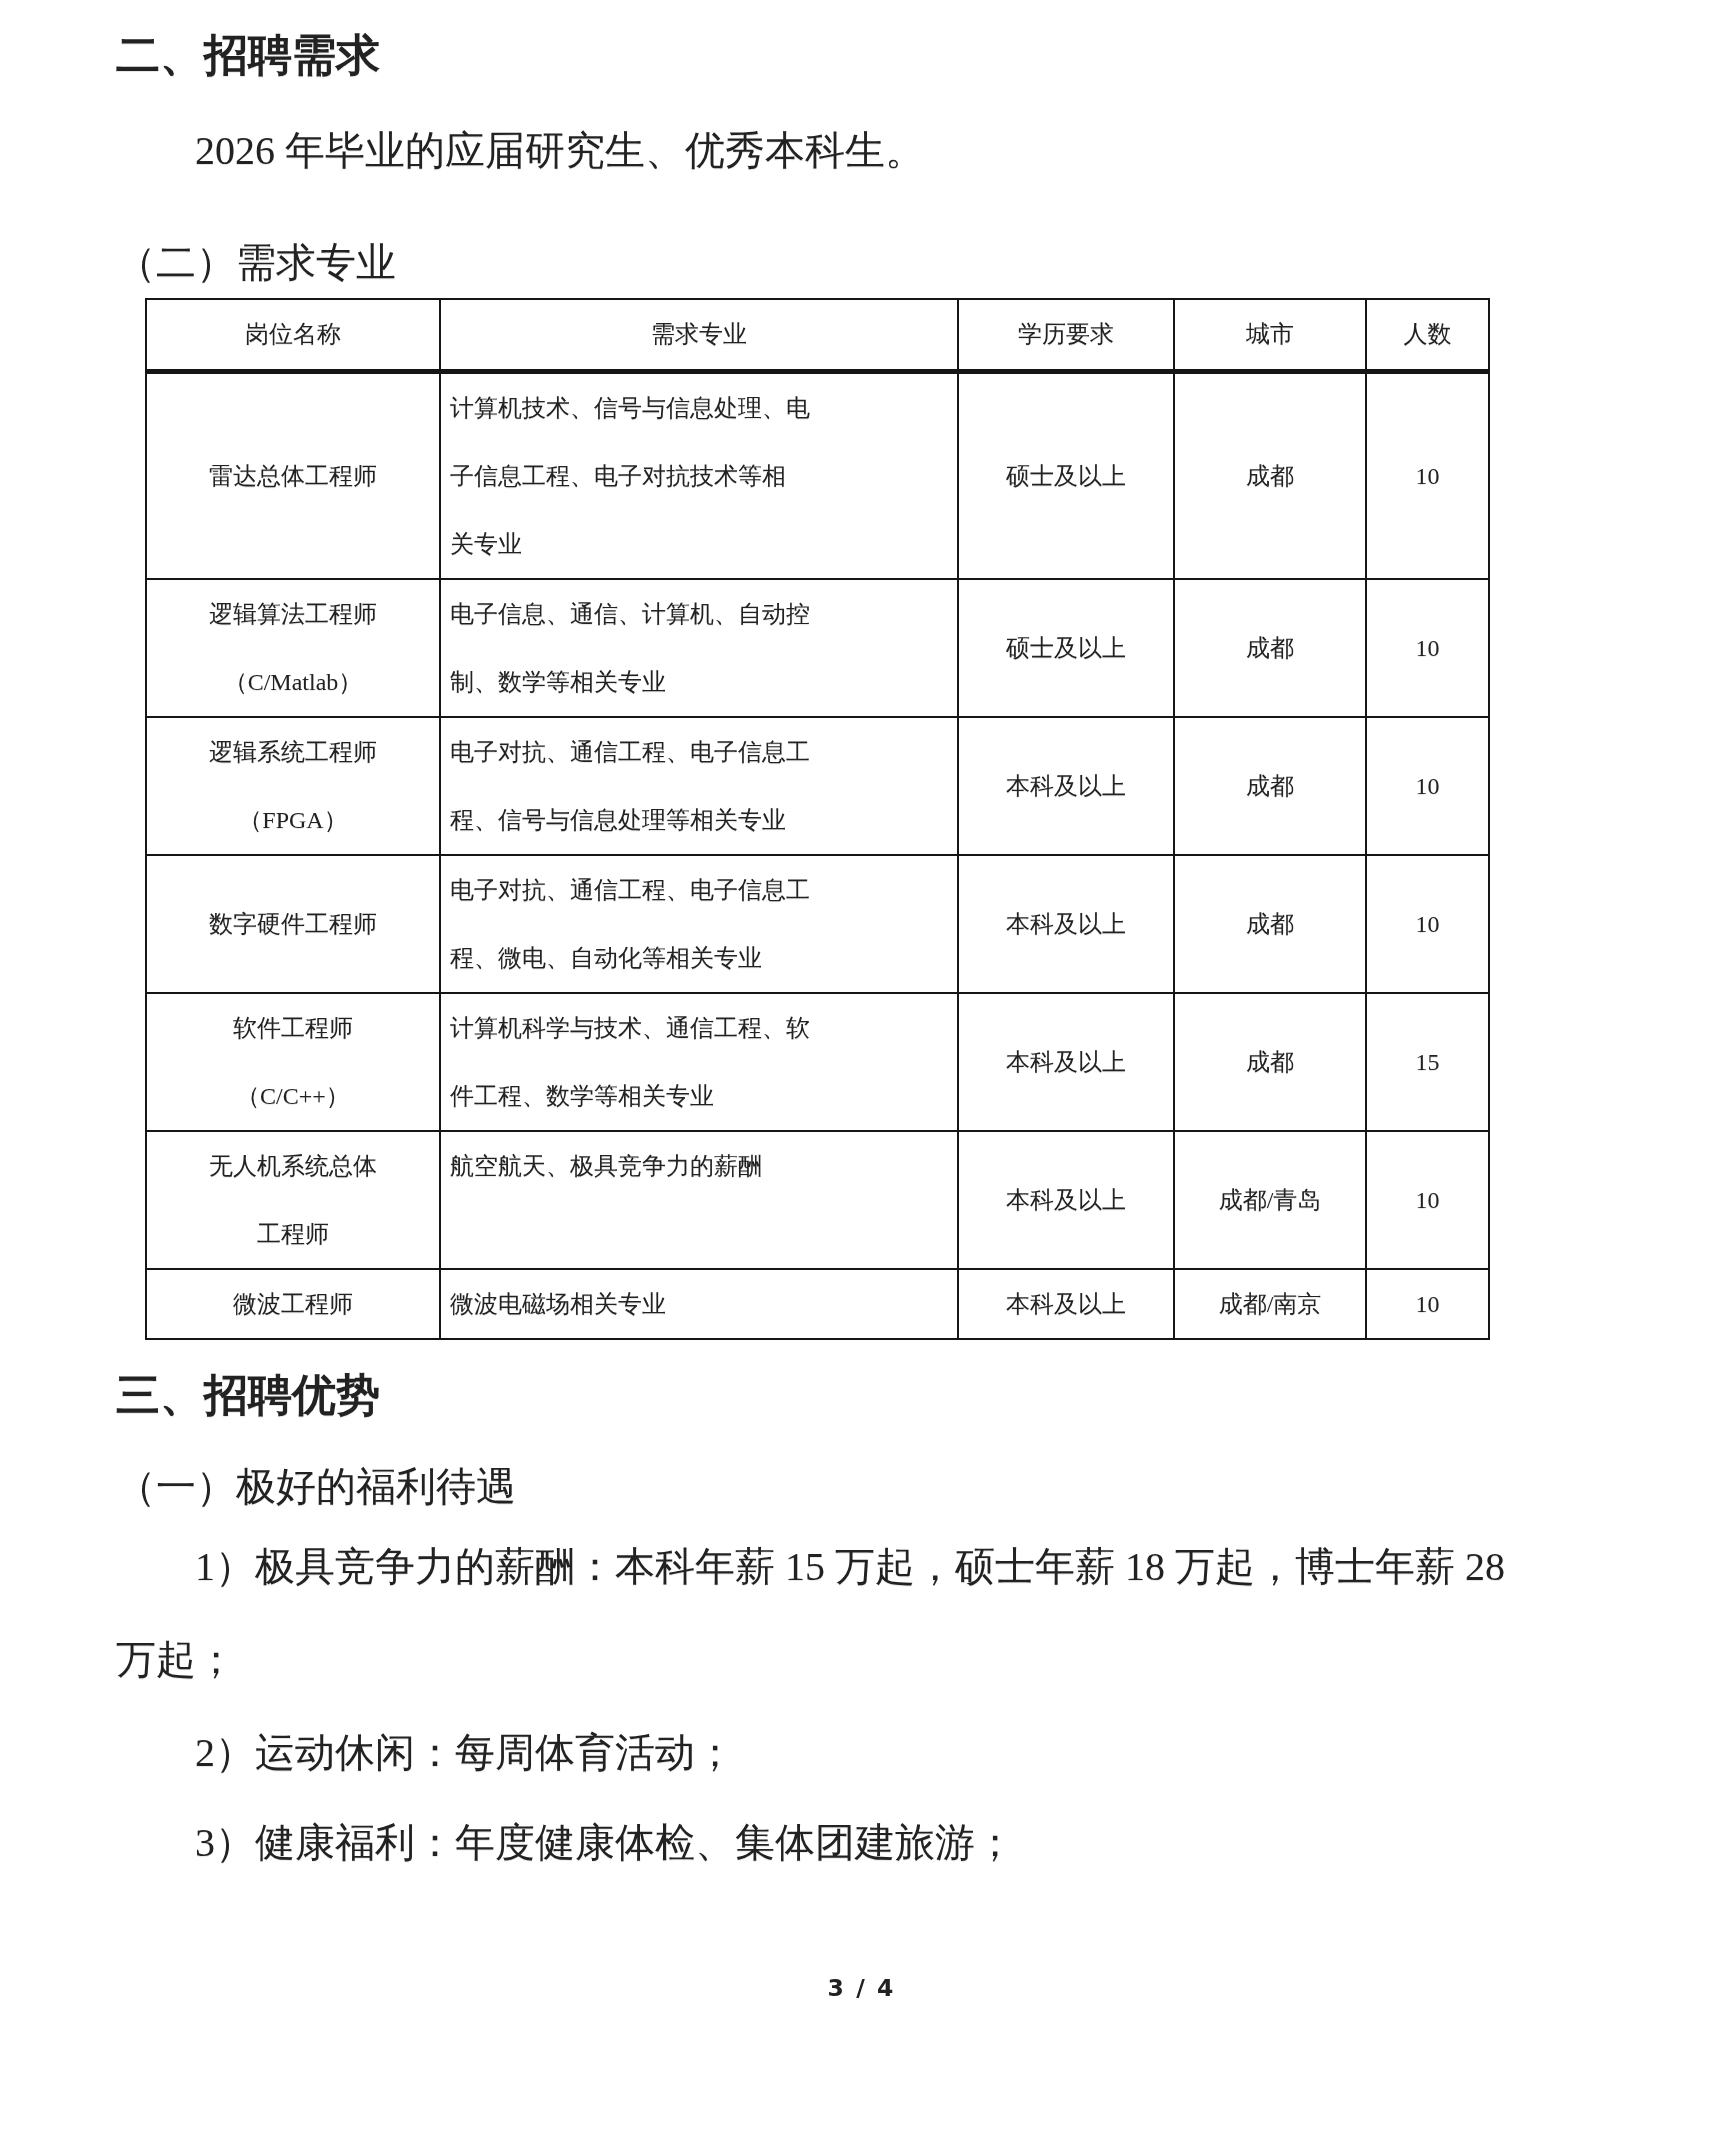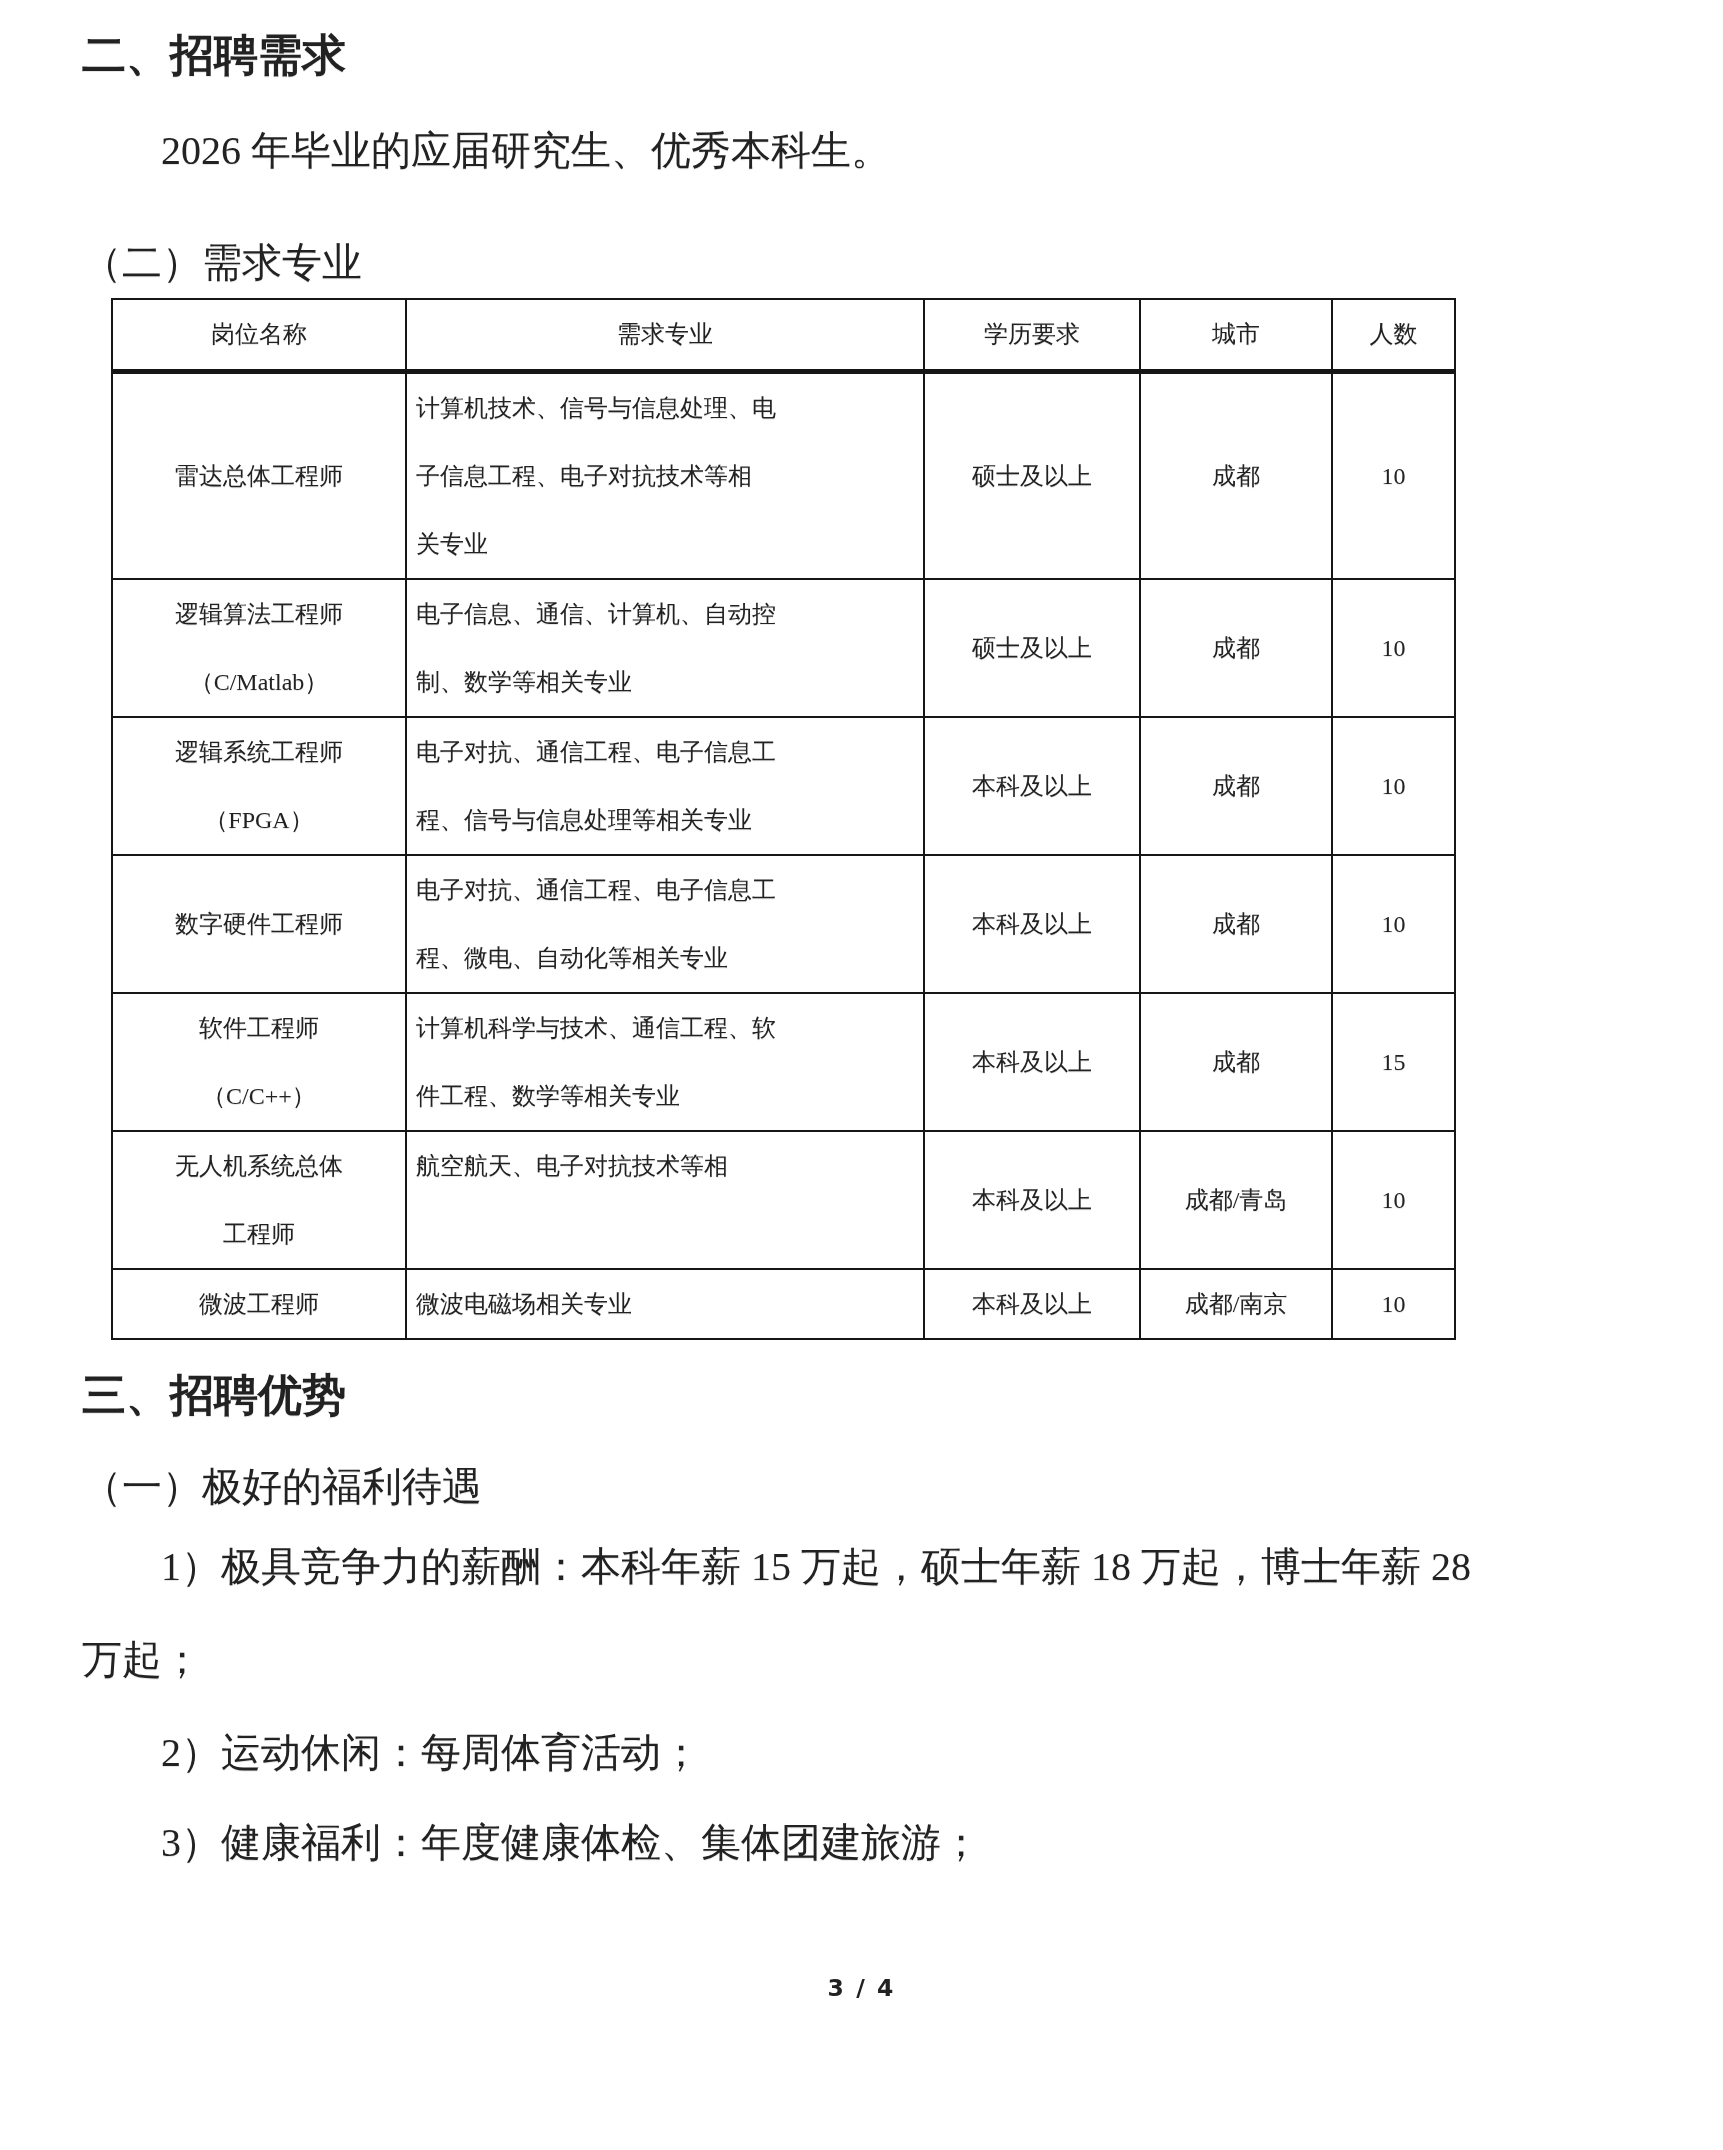--- a/index.html
+++ b/index.html
@@ -12,21 +12,21 @@
   .page{
     position:relative;
     width:1723px;
     height:2151px;
     background:var(--paper);
     font-family:"Liberation Serif","DejaVu Serif",serif;
     color:var(--ink);
     overflow:hidden;
     text-shadow:0 1.4px 0.7px rgba(0,0,0,0.10);
   }
-  .content{padding:30px 109px 0 82px;}
+  .content{padding:30px 109px 0 116px;}
 
   .doc-heading{
     font-size:44px;
     line-height:52px;
     font-weight:bold;
     margin:0;
     white-space:nowrap;
   }
   .para{
     font-size:40px;
@@ -192,21 +192,21 @@
             <td class="deg">本科及以上</td>
             <td class="city">成都</td>
             <td class="num">15</td>
           </tr>
           <tr>
             <td class="pos">
               <div class="cell-line">无人机系统总体</div>
               <div class="cell-line">工程师</div>
             </td>
             <td class="major">
-              <div class="cell-line">航空航天、电子对抗技术等相</div>
+              <div class="cell-line">航空航天、极具竞争力的薪酬</div>
             </td>
             <td class="deg">本科及以上</td>
             <td class="city">成都/青岛</td>
             <td class="num">10</td>
           </tr>
           <tr>
             <td class="pos">
               <div class="cell-line">微波工程师</div>
             </td>
             <td class="major">

